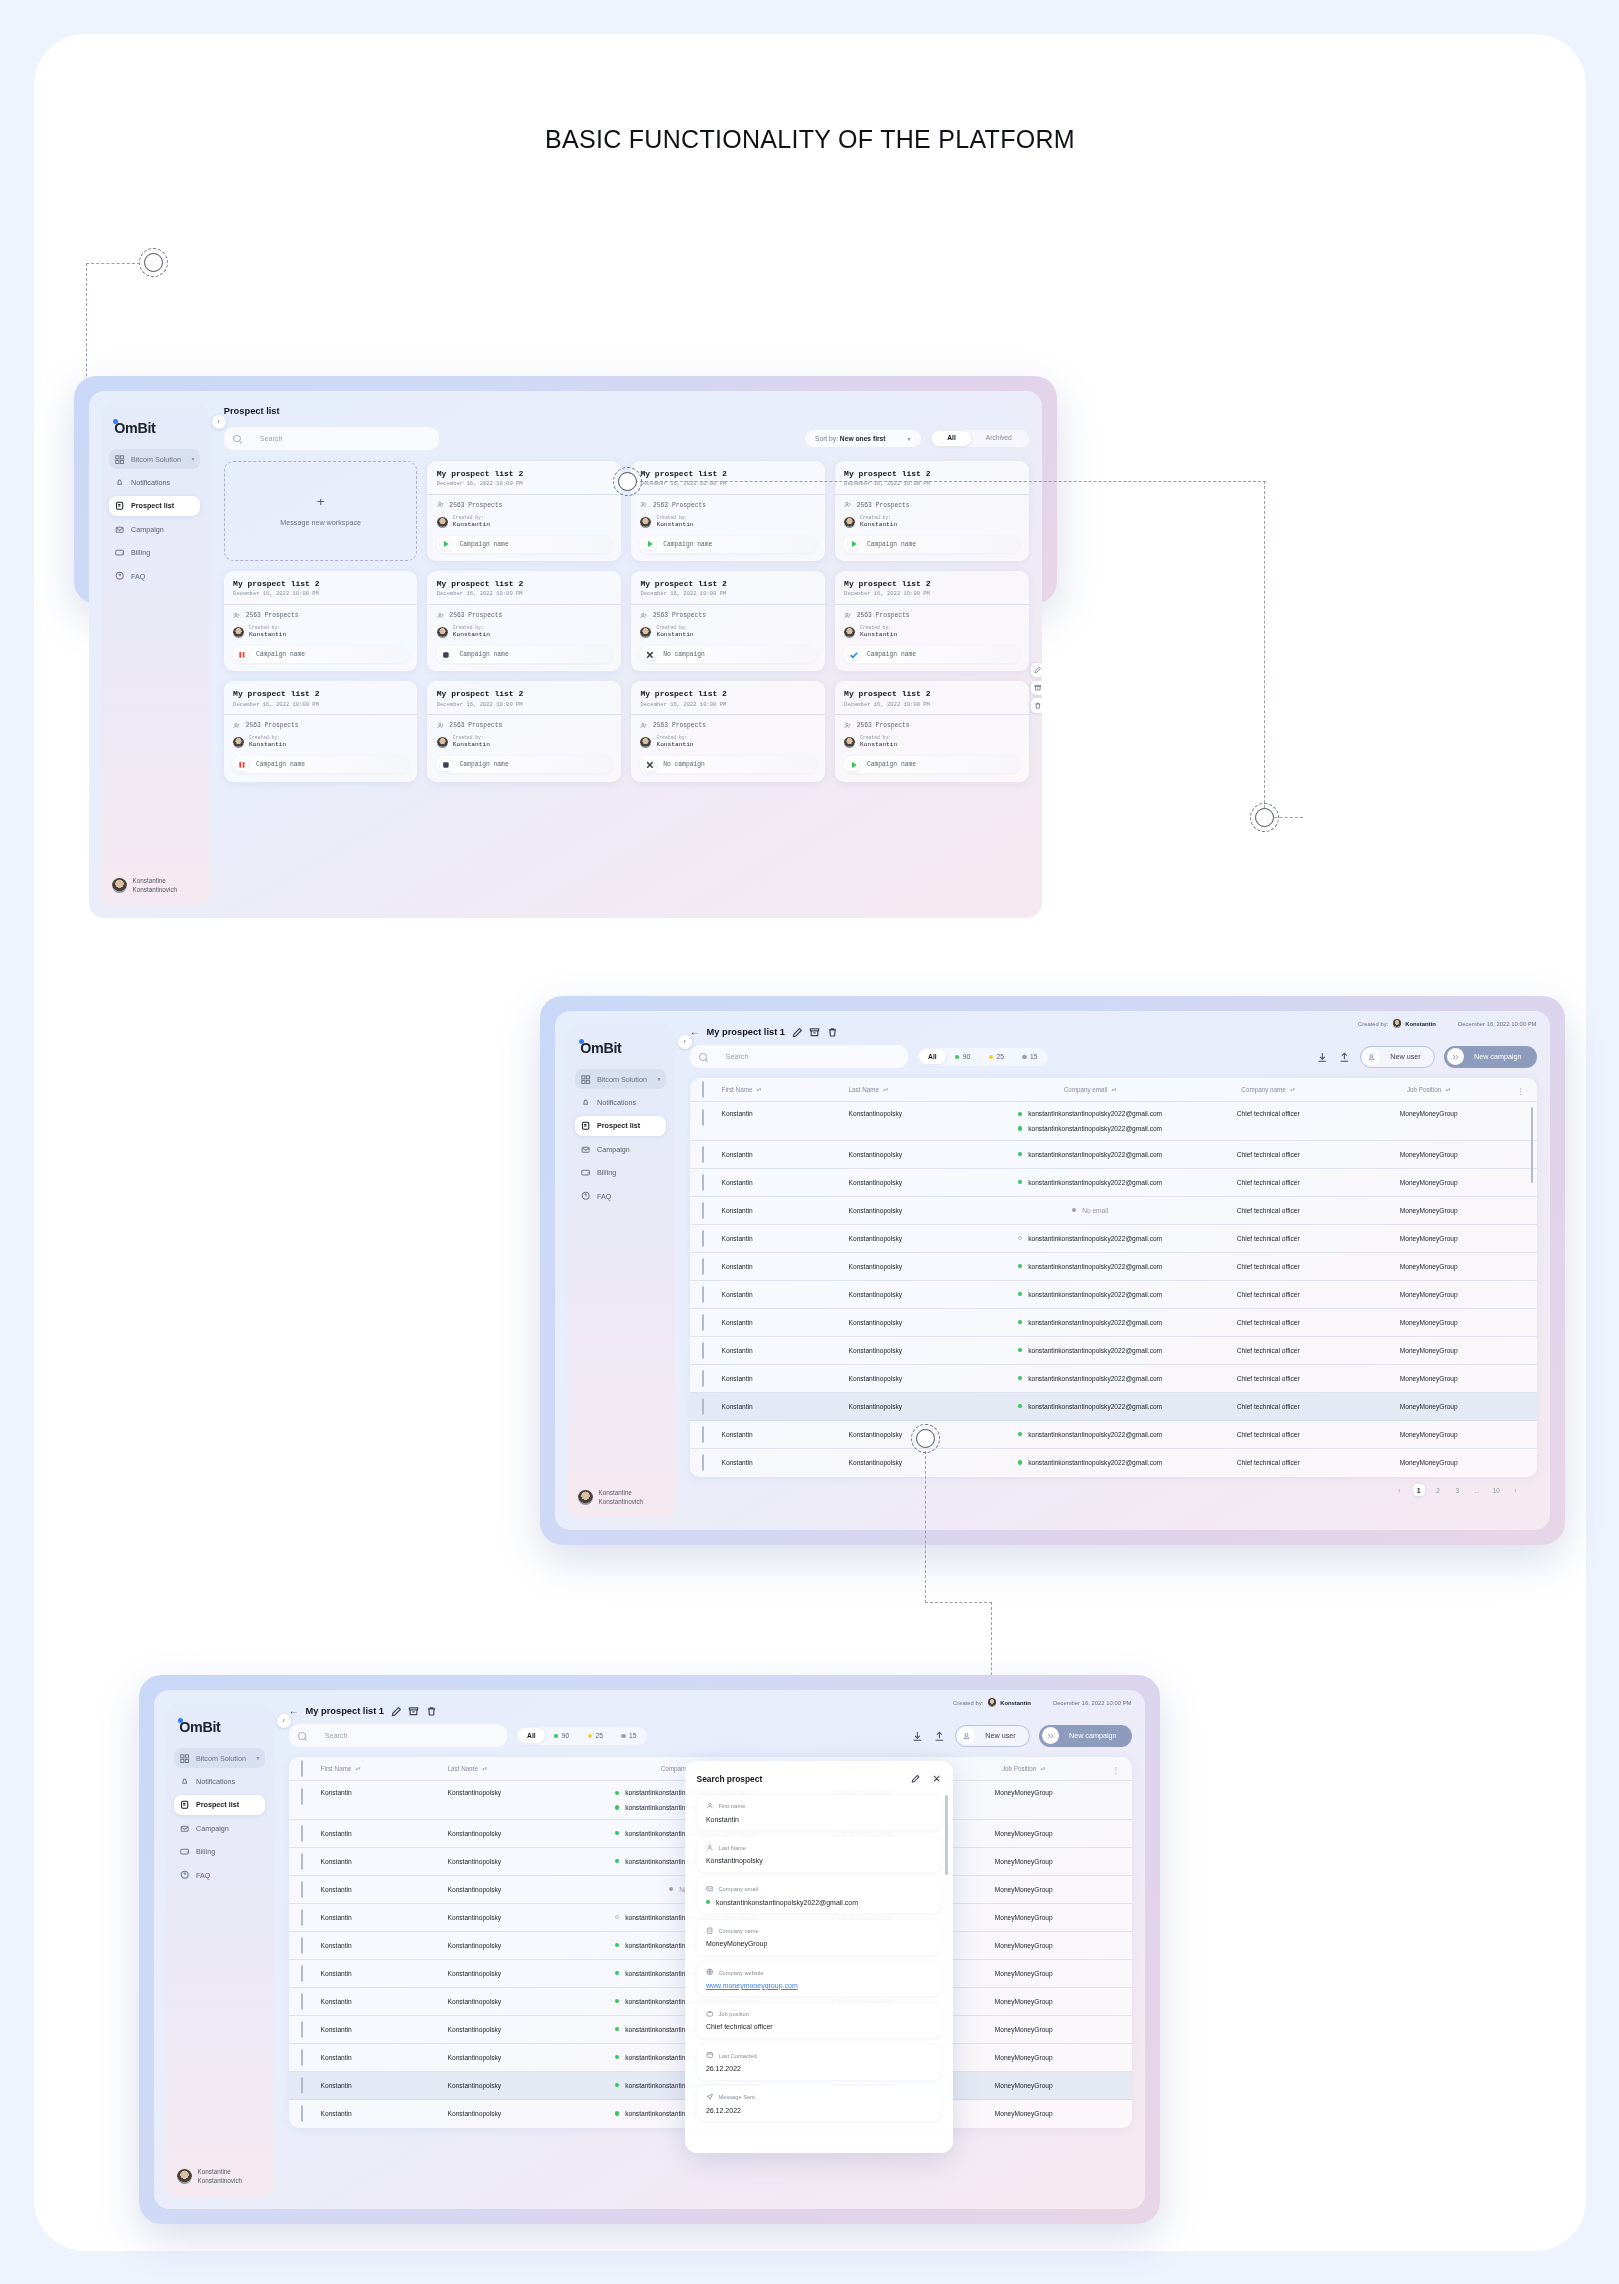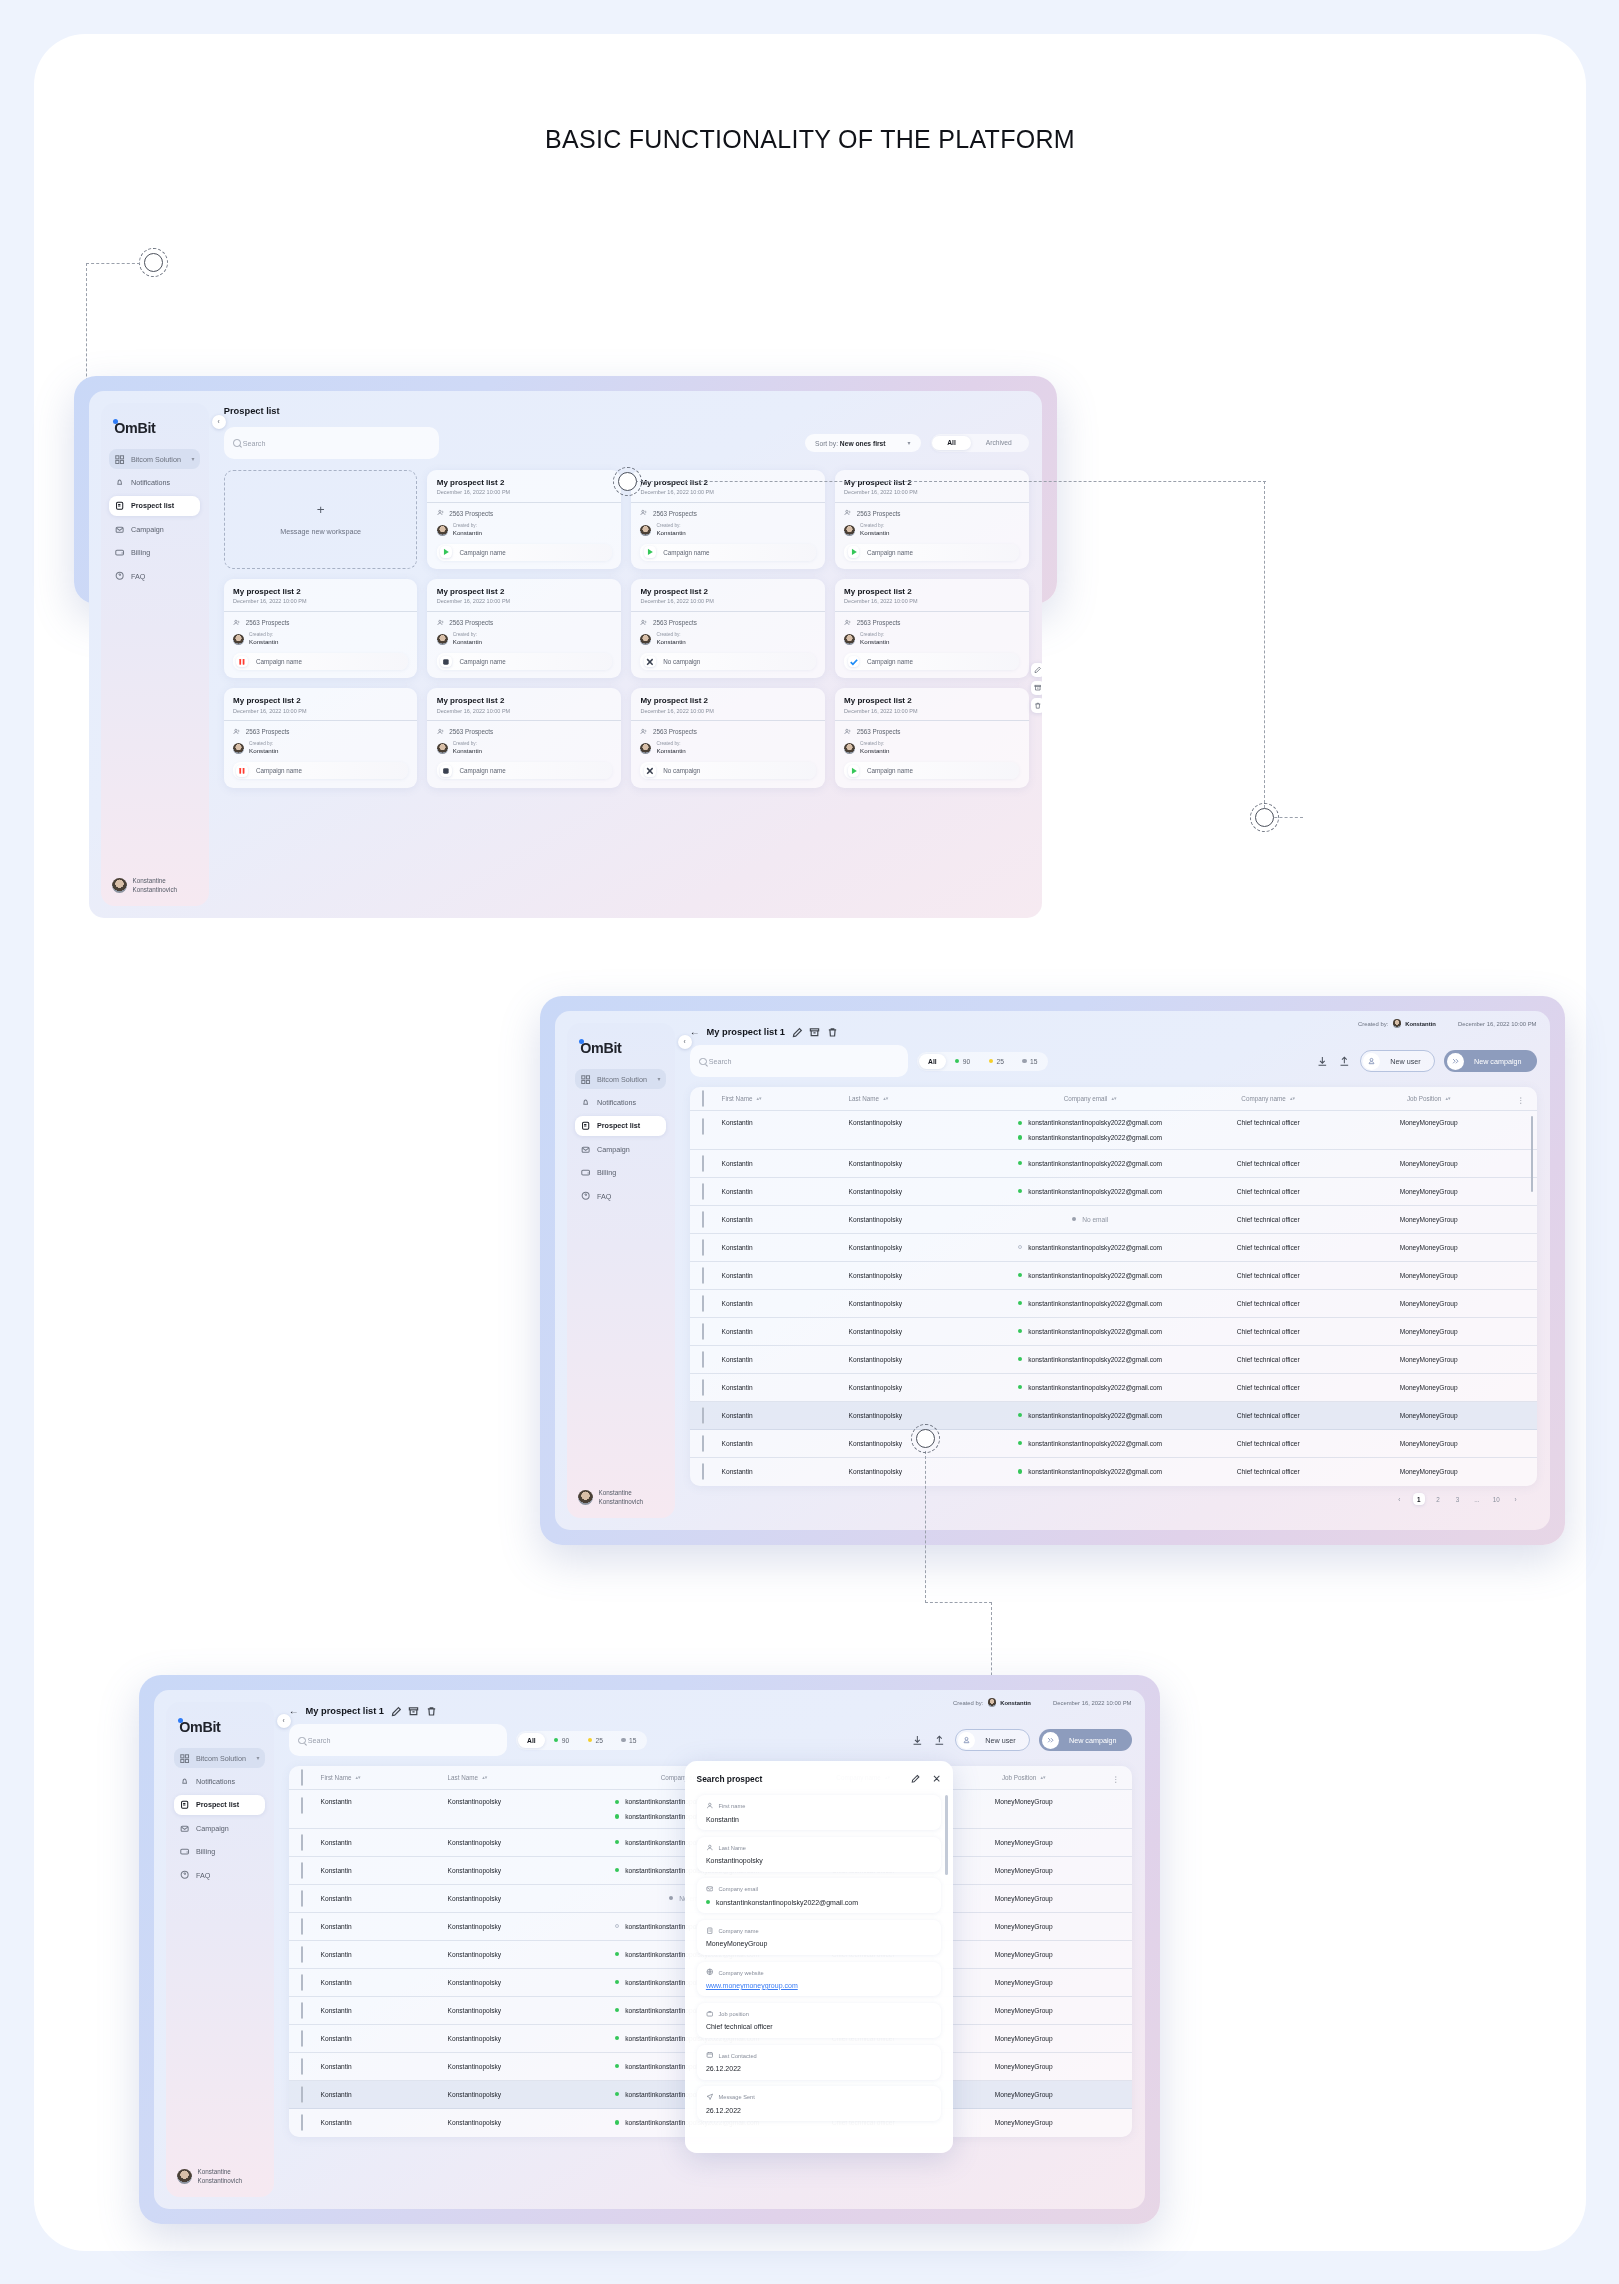--- a/index.html
+++ b/index.html
@@ -110,22 +110,22 @@
   }
   .avatar.sm { width: 11px; height: 11px; flex: 0 0 11px;}
   .avatar.xs { width: 8.4px; height: 8.4px; flex: 0 0 8.4px;}
   .sb-user-name { font-size: 6.3px; color: #545a66; line-height: 1.35;}
 
   
   .main { flex: 1 1 auto; padding: 15px 13.5px 11.8px 15px; min-width: 0; position: relative;}
   .main-title { font-size: 9.3px; font-weight: 700; color: #14171e; margin-bottom: 11px;}
 
   .search {
-    height: 32px; border-radius: 10px; background: rgba(255,255,255,.72);
-    display: flex; align-items: center; gap: 2px; padding: 0 9.3px;
+    height: 23px; border-radius: 10px; background: rgba(255,255,255,.72);
+    display: flex; align-items: center; gap: 19px; padding: 0 9.3px;
     font-size: 7.2px; color: #9aa0ad;
   }
   .mag { width: 7.6px; height: 7.6px; border: 1px solid #a3a9b5; border-radius: 50%; position: relative; flex:0 0 7.6px;}
   .mag::after { content:""; position:absolute; right:-2.5px; bottom:-1.7px; width:3.4px; height:1px; background:#a3a9b5; transform: rotate(45deg);}
 
   .topbar { display:flex; align-items:center; justify-content:space-between; margin-bottom: 11px; gap: 11.8px;}
   .sortby {
     height: 17.7px; border-radius: 9.3px; background: rgba(255,255,255,.75);
     display:flex; align-items:center; gap:22px; padding: 0 10px; font-size: 6.7px; color:#777d8a;
   }
@@ -137,20 +137,21 @@
   }
   .segment .seg { padding: 0 15px; line-height: 14.3px; border-radius: 8.4px;}
   .segment .seg.on { background:#fff; color:#12151c; font-weight:700; box-shadow: 0 0.8px 3.4px rgba(70,90,150,.14);}
 
   
   .grid { display: grid; grid-template-columns: repeat(4, 1fr); gap: 10px;}
   .card {
     background: rgba(255,255,255,.62);
     border-radius: 9.3px; overflow: hidden;
     box-shadow: 0 1.7px 8.4px rgba(90,110,170,.09);
+    font-family: Liberation Mono, monospace;
   }
   .card-head { padding: 7.6px 9.3px 6.7px 9.3px; border-bottom: 0.8px solid rgba(180,190,210,.45);}
   .card-title { font-size: 8px; font-weight: 700; color:#12151c;}
   .card-date { font-size: 5.5px; color: #8a909d; margin-top: 2.5px;}
   .card-body { padding: 6.7px 9.3px 8.4px 9.3px;}
   .prospects { display:flex; align-items:center; gap:5px; font-size: 6.3px; color:#5e646f;}
   .ppl { width: 7.6px; height: 7.6px; }
   .ppl svg { width:7.6px; height:7.6px; stroke:#8b919e; fill:none; stroke-width:1.3;}
   .creator { display:flex; align-items:center; gap:5px; margin-top: 5.9px;}
   .creator-lbl { font-size: 4.7px; color:#9096a3; line-height:1.3;}

